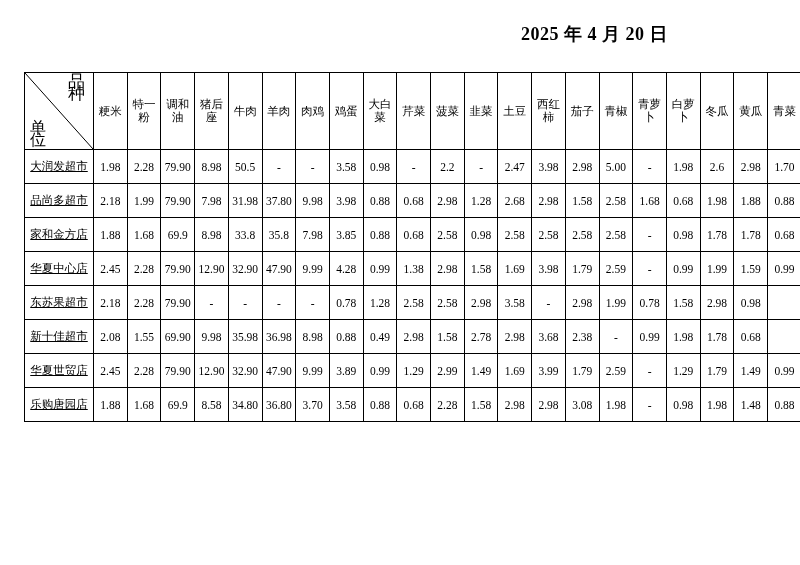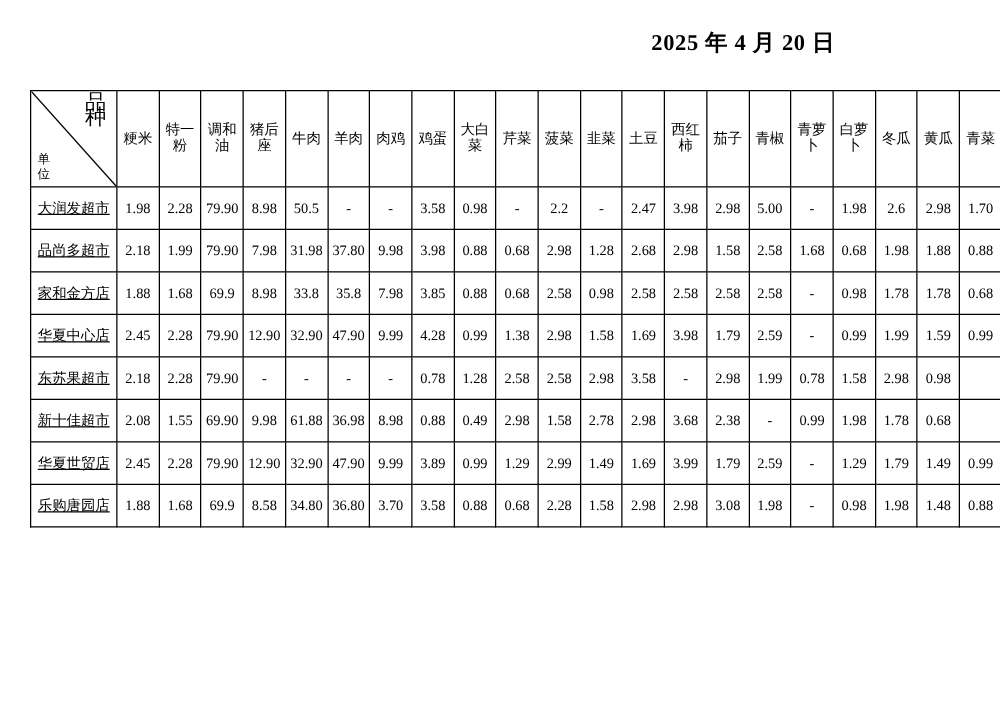--- a/index.html
+++ b/index.html
@@ -85,21 +85,21 @@
     font-size: 17px;
     line-height: 12px;
     letter-spacing: 0px;
     text-align: left;
     width: 22px;
   }
   .corner-unit {
     position: absolute;
     bottom: 3px;
     left: 5px;
-    font-size: 10px;
+    font-size: 16px;
     line-height: 12px;
     text-align: left;
     width: 22px;
   }
   .head-vert {
     line-height: 13px;
   }
   .store-cell {
     font-size: 11.5px;
     letter-spacing: 0px;
@@ -273,21 +273,21 @@
         <td class="num">2.98</td>
         <td class="num">0.98</td>
         <td class="num"></td>
       </tr>
       <tr>
         <td class="store-cell">新十佳超市</td>
         <td class="num">2.08</td>
         <td class="num">1.55</td>
         <td class="num">69.90</td>
         <td class="num">9.98</td>
-        <td class="num">61.88</td>
+        <td class="num">35.98</td>
         <td class="num">36.98</td>
         <td class="num">8.98</td>
         <td class="num">0.88</td>
         <td class="num">0.49</td>
         <td class="num">2.98</td>
         <td class="num">1.58</td>
         <td class="num">2.78</td>
         <td class="num">2.98</td>
         <td class="num">3.68</td>
         <td class="num">2.38</td>

